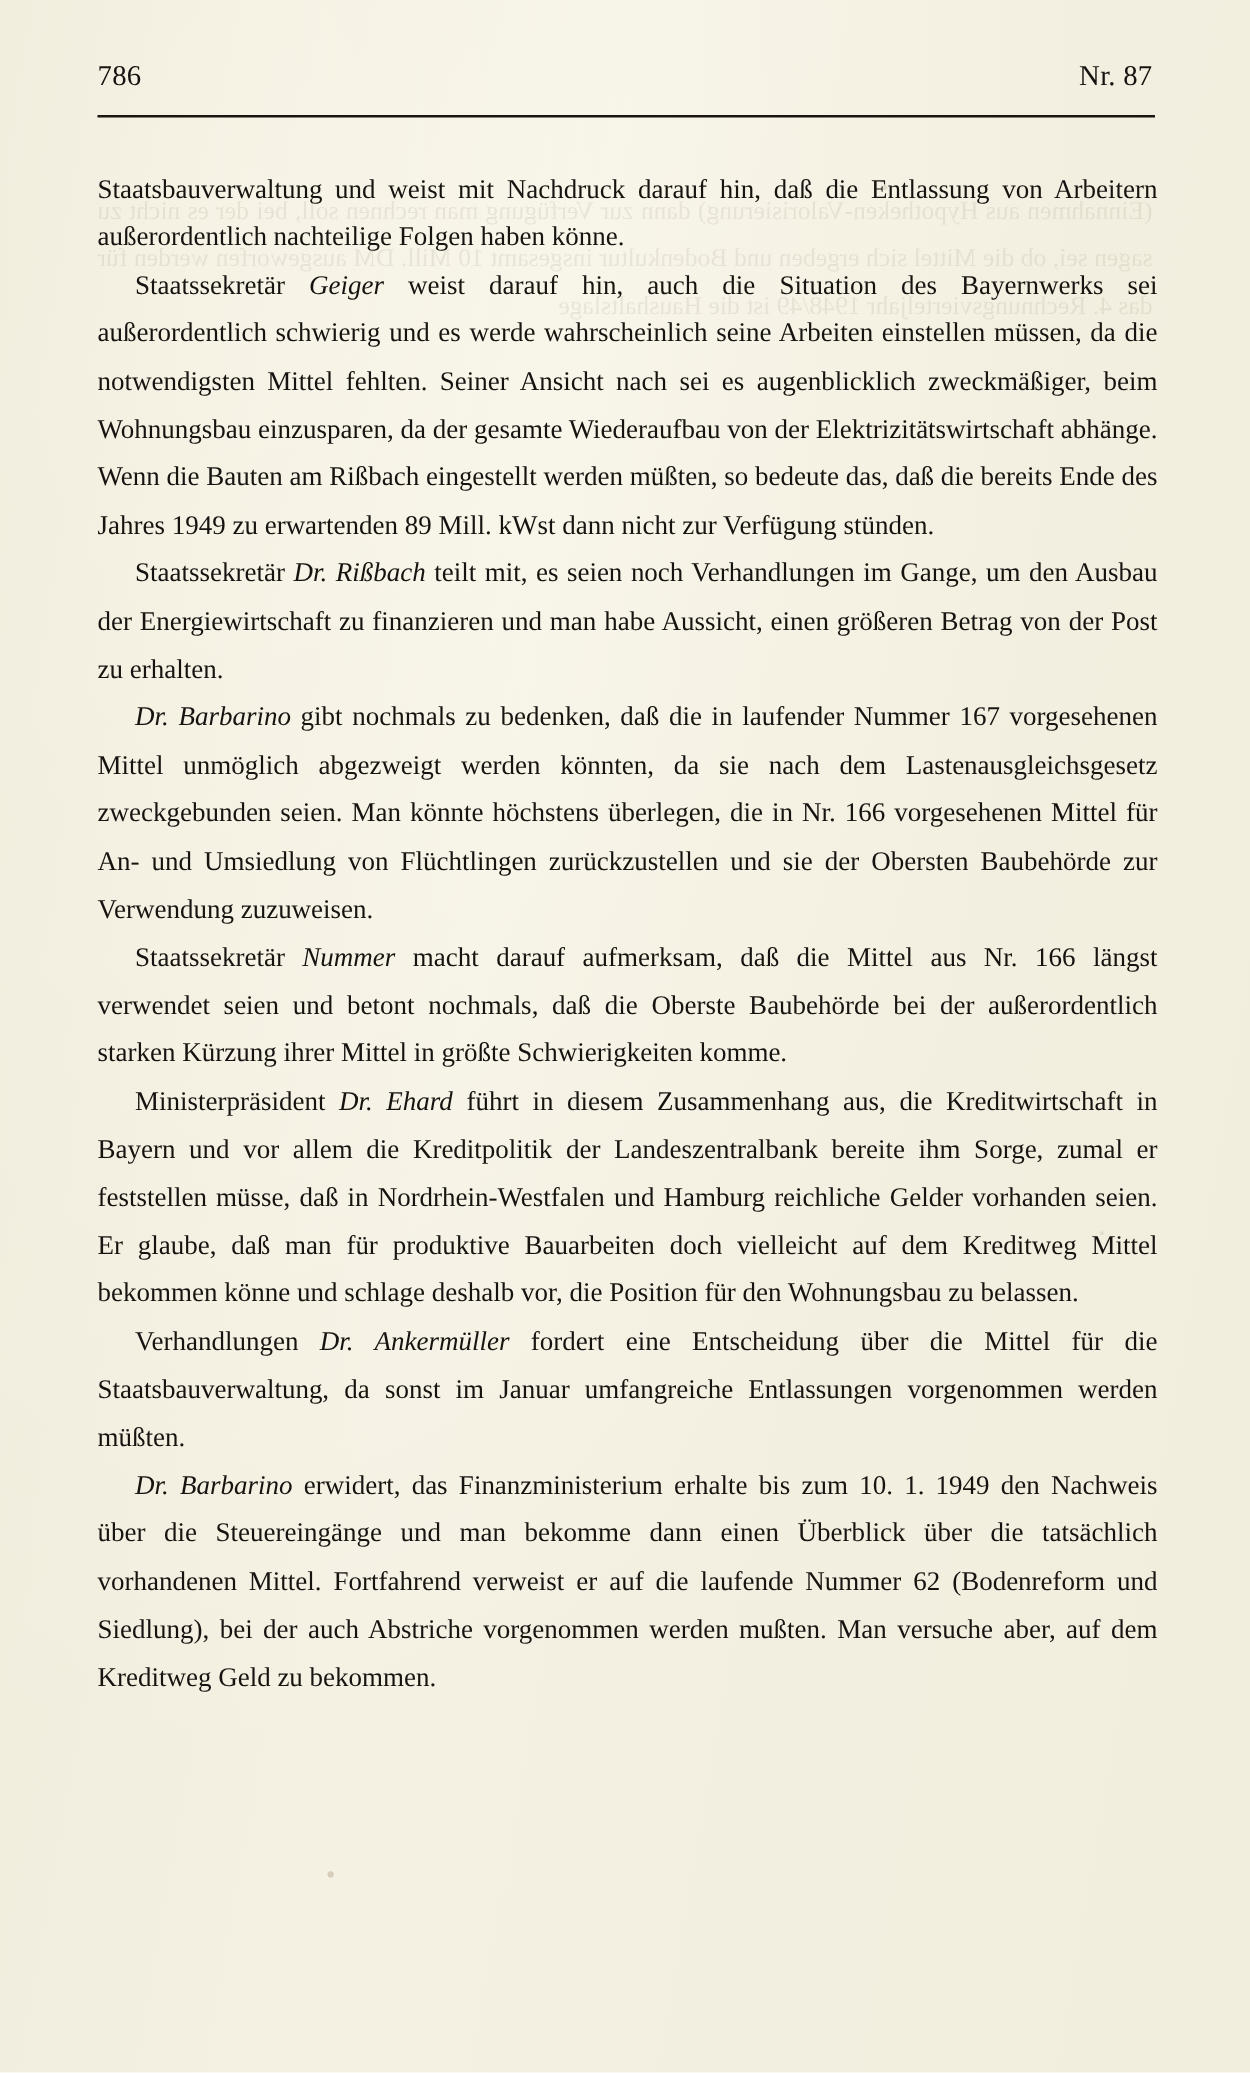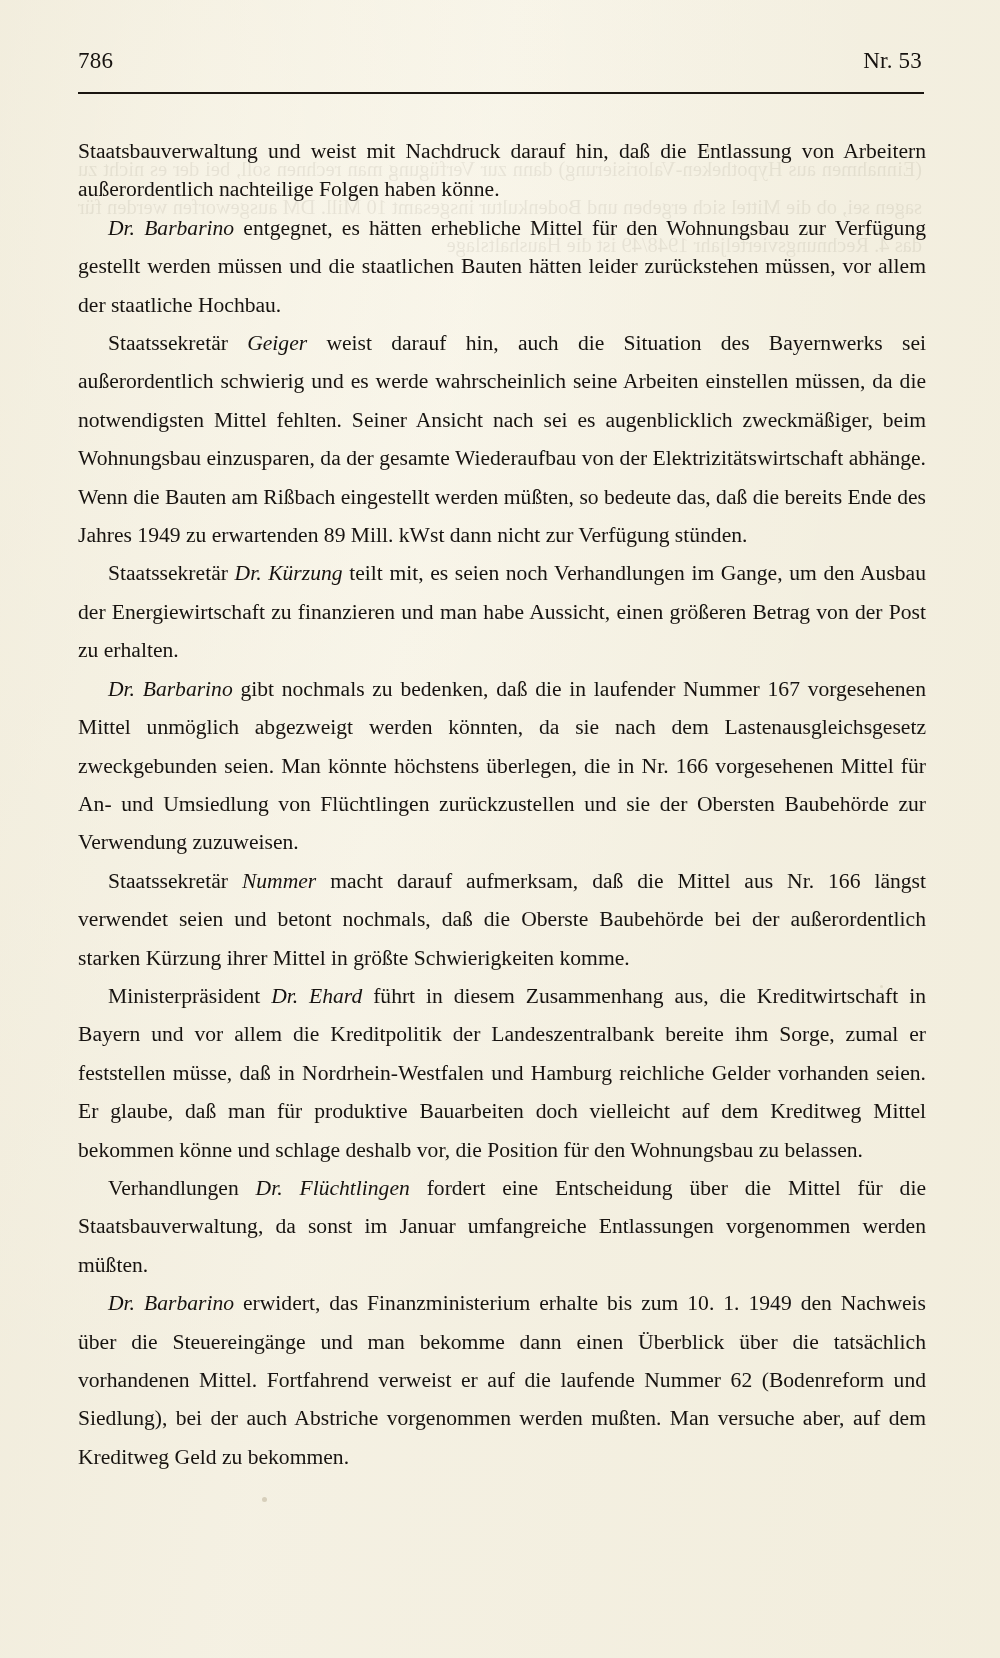--- a/index.html
+++ b/index.html
@@ -103,30 +103,29 @@
 <div class="page">
 
   <div class="bleed">(Einnahmen aus Hypotheken-Valorisierung) dann zur Verfügung man rechnen soll, bei der es nicht zu sagen sei, ob die Mittel sich ergeben und Bodenkultur insgesamt 10 Mill. DM ausgeworfen werden für das 4. Rechnungsvierteljahr 1948/49 ist die Haushaltslage</div>
 
   <div class="speck" style="left:262px; top:1497px; width:5px; height:5px;"></div>
   <div class="speck" style="left:706px; top:148px; width:4px; height:4px; opacity:0.35;"></div>
   <div class="speck" style="left:880px; top:985px; width:3px; height:3px; opacity:0.3;"></div>
 
   <div class="header">
     <span class="page-num">786</span>
-    <span class="nr">Nr. 53</span>
+    <span class="nr">Nr. 87</span>
   </div>
 
   <div class="rule"></div>
 
   <div class="body" id="body-text">
       <p><span>Staatsbauverwaltung und weist mit Nachdruck darauf hin, daß die Entlassung von Arbeitern außerordentlich nachteilige Folgen haben könne.</span></p>
-      <p class="indent"><i>Dr. Barbarino</i><span> entgegnet, es hätten erhebliche Mittel für den Wohnungsbau zur Verfügung gestellt werden müssen und die staatlichen Bauten hätten leider zurückstehen müssen, vor allem der staatliche Hochbau.</span></p>
       <p class="indent"><span>Staatssekretär </span><i>Geiger</i><span> weist darauf hin, auch die Situation des Bayernwerks sei außerordentlich schwierig und es werde wahrscheinlich seine Arbeiten einstellen müssen, da die notwendigsten Mittel fehlten. Seiner Ansicht nach sei es augenblicklich zweckmäßiger, beim Wohnungsbau einzusparen, da der gesamte Wiederaufbau von der Elektrizitätswirtschaft abhänge. Wenn die Bauten am Rißbach eingestellt werden müßten, so bedeute das, daß die bereits Ende des Jahres 1949 zu erwartenden 89 Mill. kWst dann nicht zur Verfügung stünden.</span></p>
-      <p class="indent"><span>Staatssekretär </span><i>Dr. Kürzung</i><span> teilt mit, es seien noch Verhandlungen im Gange, um den Ausbau der Energiewirtschaft zu finanzieren und man habe Aussicht, einen größeren Betrag von der Post zu erhalten.</span></p>
+      <p class="indent"><span>Staatssekretär </span><i>Dr. Rißbach</i><span> teilt mit, es seien noch Verhandlungen im Gange, um den Ausbau der Energiewirtschaft zu finanzieren und man habe Aussicht, einen größeren Betrag von der Post zu erhalten.</span></p>
       <p class="indent"><i>Dr. Barbarino</i><span> gibt nochmals zu bedenken, daß die in laufender Nummer 167 vorgesehenen Mittel unmöglich abgezweigt werden könnten, da sie nach dem Lastenausgleichsgesetz zweckgebunden seien. Man könnte höchstens überlegen, die in Nr. 166 vorgesehenen Mittel für An- und Umsiedlung von Flüchtlingen zurückzustellen und sie der Obersten Baubehörde zur Verwendung zuzuweisen.</span></p>
       <p class="indent"><span>Staatssekretär </span><i>Nummer</i><span> macht darauf aufmerksam, daß die Mittel aus Nr. 166 längst verwendet seien und betont nochmals, daß die Oberste Baubehörde bei der außerordentlich starken Kürzung ihrer Mittel in größte Schwierigkeiten komme.</span></p>
       <p class="indent"><span>Ministerpräsident </span><i>Dr. Ehard</i><span> führt in diesem Zusammenhang aus, die Kreditwirtschaft in Bayern und vor allem die Kreditpolitik der Landeszentralbank bereite ihm Sorge, zumal er feststellen müsse, daß in Nordrhein-Westfalen und Hamburg reichliche Gelder vorhanden seien. Er glaube, daß man für produktive Bauarbeiten doch vielleicht auf dem Kreditweg Mittel bekommen könne und schlage deshalb vor, die Position für den Wohnungsbau zu belassen.</span></p>
-      <p class="indent"><span>Verhandlungen </span><i>Dr. Flüchtlingen</i><span> fordert eine Entscheidung über die Mittel für die Staatsbauverwaltung, da sonst im Januar umfangreiche Entlassungen vorgenommen werden müßten.</span></p>
+      <p class="indent"><span>Verhandlungen </span><i>Dr. Ankermüller</i><span> fordert eine Entscheidung über die Mittel für die Staatsbauverwaltung, da sonst im Januar umfangreiche Entlassungen vorgenommen werden müßten.</span></p>
       <p class="indent"><i>Dr. Barbarino</i><span> erwidert, das Finanzministerium erhalte bis zum 10. 1. 1949 den Nachweis über die Steuereingänge und man bekomme dann einen Überblick über die tatsächlich vorhandenen Mittel. Fortfahrend verweist er auf die laufende Nummer 62 (Bodenreform und Siedlung), bei der auch Abstriche vorgenommen werden mußten. Man versuche aber, auf dem Kreditweg Geld zu bekommen.</span></p>
     </div>
 
 </div>
 
 </body></html>

